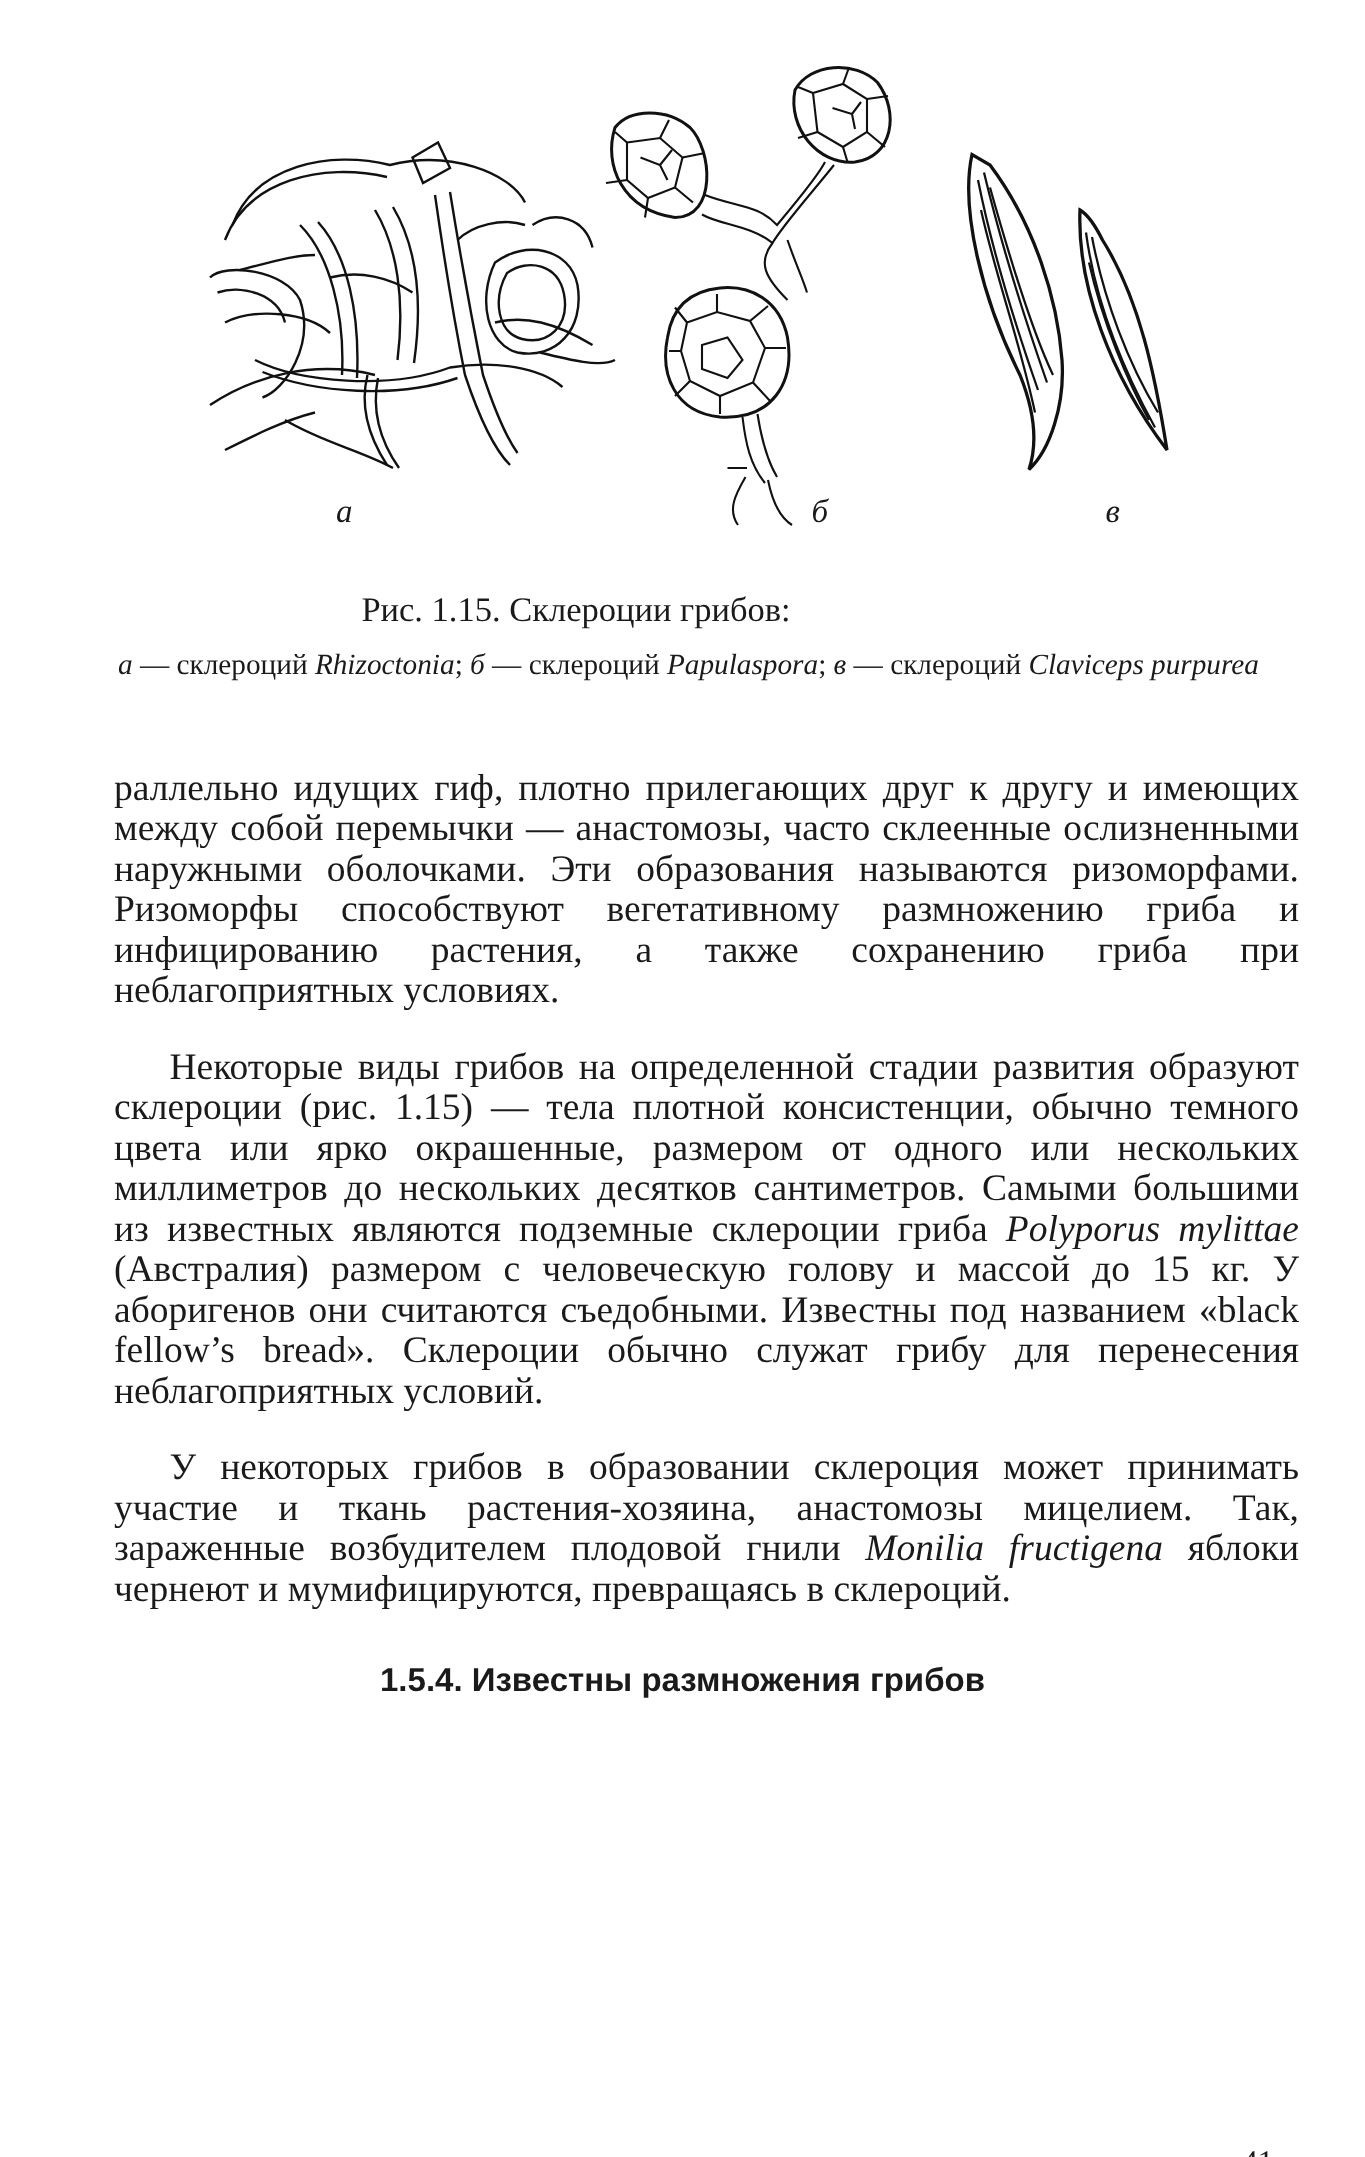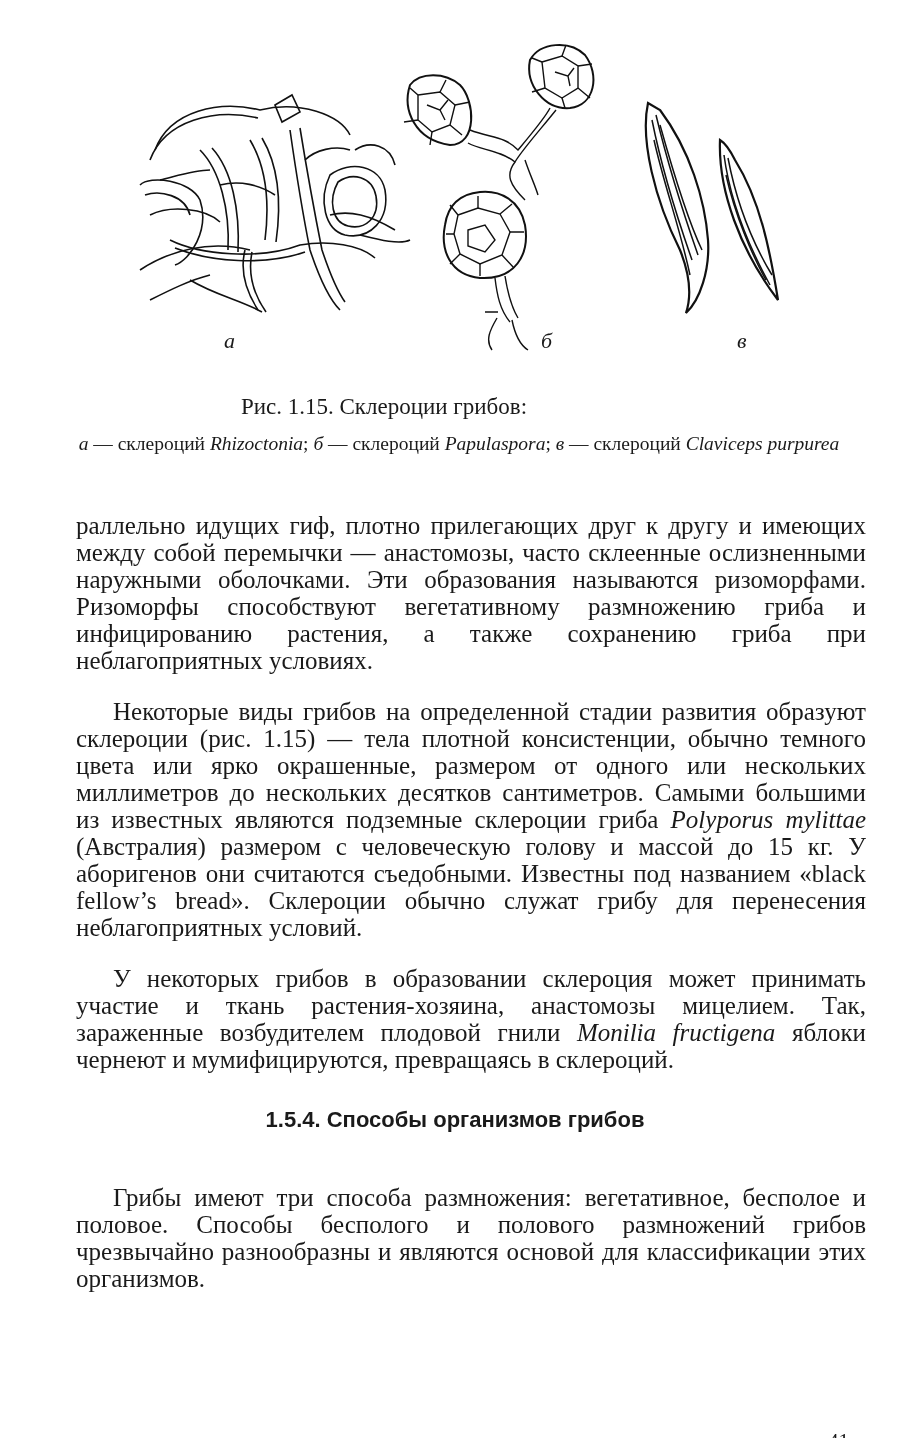--- a/index.html
+++ b/index.html
@@ -100,19 +100,18 @@
 
 <div class="caption-title">Рис. 1.15. Склероции грибов:</div>
 <div class="caption-body"><i>а</i><span> — склероций </span><i>Rhizoctonia</i><span>; </span><i>б</i><span> — склероций </span><i>Papulaspora</i><span>; </span><i>в</i><span> — склероций </span><i>Claviceps purpurea</i></div>
 
 <div class="text" style="top:512px;">
   <p>раллельно идущих гиф, плотно прилегающих друг к другу и имеющих между собой перемычки — анастомозы, часто склеенные ослизненными наружными оболочками. Эти образования называются ризоморфами. Ризоморфы способствуют вегетативному размножению гриба и инфицированию растения, а также сохранению гриба при неблагоприятных условиях.</p>
   <p class="indent"><span>Некоторые виды грибов на определенной стадии развития образуют склероции (рис. 1.15) — тела плотной консистенции, обычно темного цвета или ярко окрашенные, размером от одного или нескольких миллиметров до нескольких десятков сантиметров. Самыми большими из известных являются подземные склероции гриба </span><i>Polyporus mylittae</i><span> (Австралия) размером с человеческую голову и массой до 15 кг. У аборигенов они считаются съедобными. Известны под названием «black fellow’s bread». Склероции обычно служат грибу для перенесения неблагоприятных условий.</span></p>
   <p class="indent"><span>У некоторых грибов в образовании склероция может принимать участие и ткань растения-хозяина, анастомозы мицелием. Так, зараженные возбудителем плодовой гнили </span><i>Monilia fructigena</i><span> яблоки чернеют и мумифицируются, превращаясь в склероций.</span></p>
 </div>
 
-<div class="heading">1.5.4. Способы организмов грибов</div>
+<div class="heading">1.5.4. Известны размножения грибов</div>
 
 <div class="text" style="top:1160px;">
-  <p class="indent">Грибы имеют три способа размножения: вегетативное, бесполое и половое. Способы бесполого и полового размножений грибов чрезвычайно разнообразны и являются основой для классификации этих организмов.</p>
 </div>
 
 <div class="page-number">41</div>
 
 </body></html>

